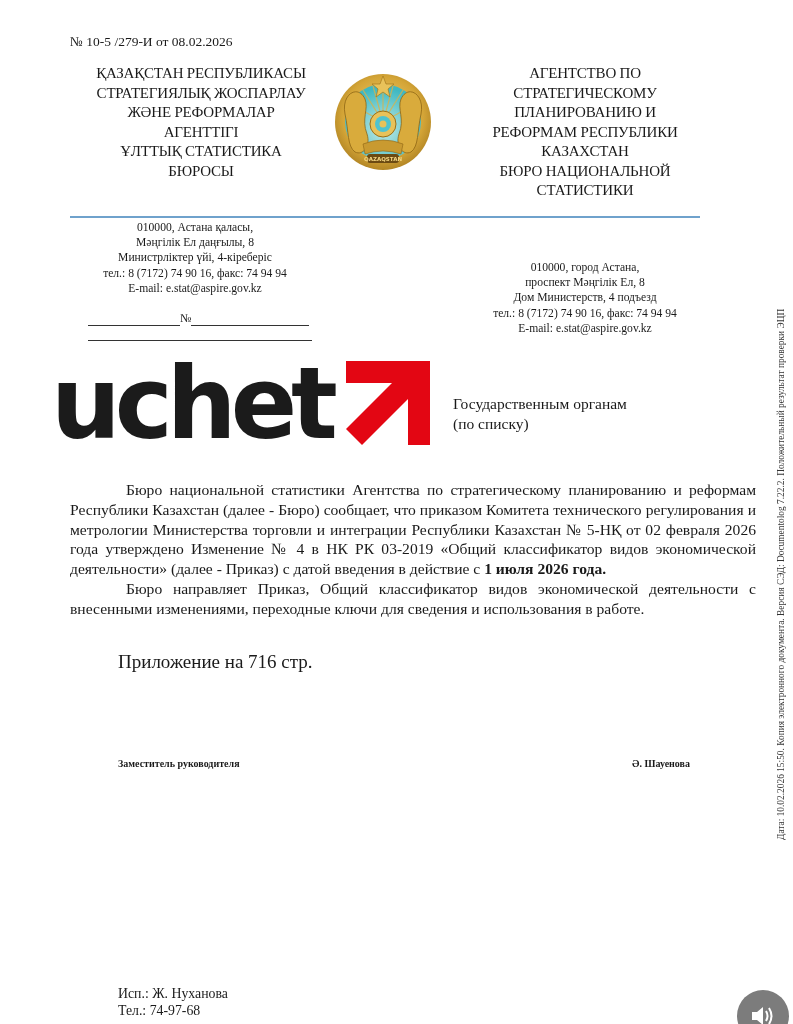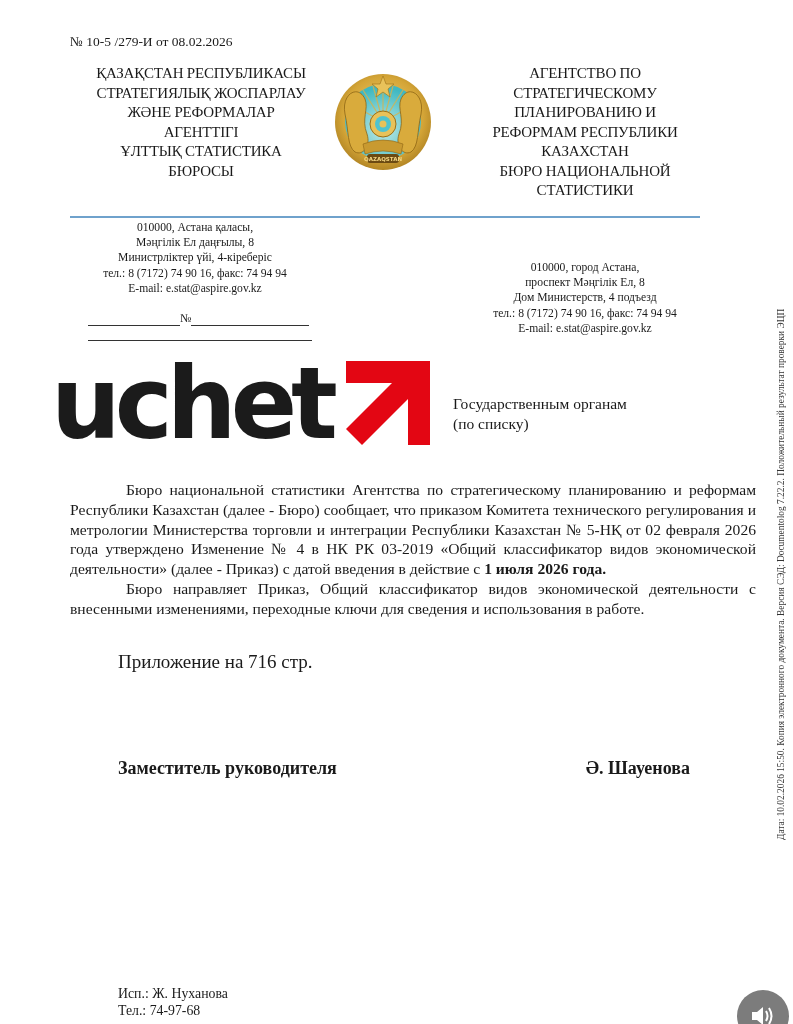--- a/index.html
+++ b/index.html
@@ -30,21 +30,21 @@
   .logo-arrow { margin-left: 14px; width: 84px; height: 84px; }
 
   .addressee { position: absolute; left: 453px; top: 394px; font-weight: normal; font-size: 15.5px; line-height: 20px; }
 
   .body-text { position: absolute; left: 70px; top: 480px; width: 686px; font-size: 15.6px; line-height: 19.8px; text-align: justify; }
   .body-text p { text-indent: 56px; }
   .body-text b { font-weight: bold; margin-top: 16px; }
 
   .attachment { position: absolute; left: 118px; top: 651px; font-size: 19px; }
 
-  .signature-row { position: absolute; left: 118px; top: 758px; width: 572px; display: flex; justify-content: space-between; font-weight: bold; font-size: 18px; }
+  .signature-row { position: absolute; left: 118px; top: 758px; width: 572px; display: flex; justify-content: space-between; font-weight: bold; font-size: 10px; }
 
   .executor { position: absolute; left: 118px; top: 985px; font-size: 13.8px; line-height: 17px; }
 
   .side-stamp { position: absolute; left: 776px; top: 840px; transform-origin: 0 0; transform: rotate(-90deg); white-space: nowrap; font-size: 9.4px; color: #333; font-family: "Liberation Serif", serif; width: 700px; }
 
   .audio-button { position: absolute; left: 737px; top: 990px; width: 52px; height: 52px; border-radius: 50%; background: #7c7c7c; display: flex; align-items: center; justify-content: center; }
 </style>
 </head>
 <body>
 

